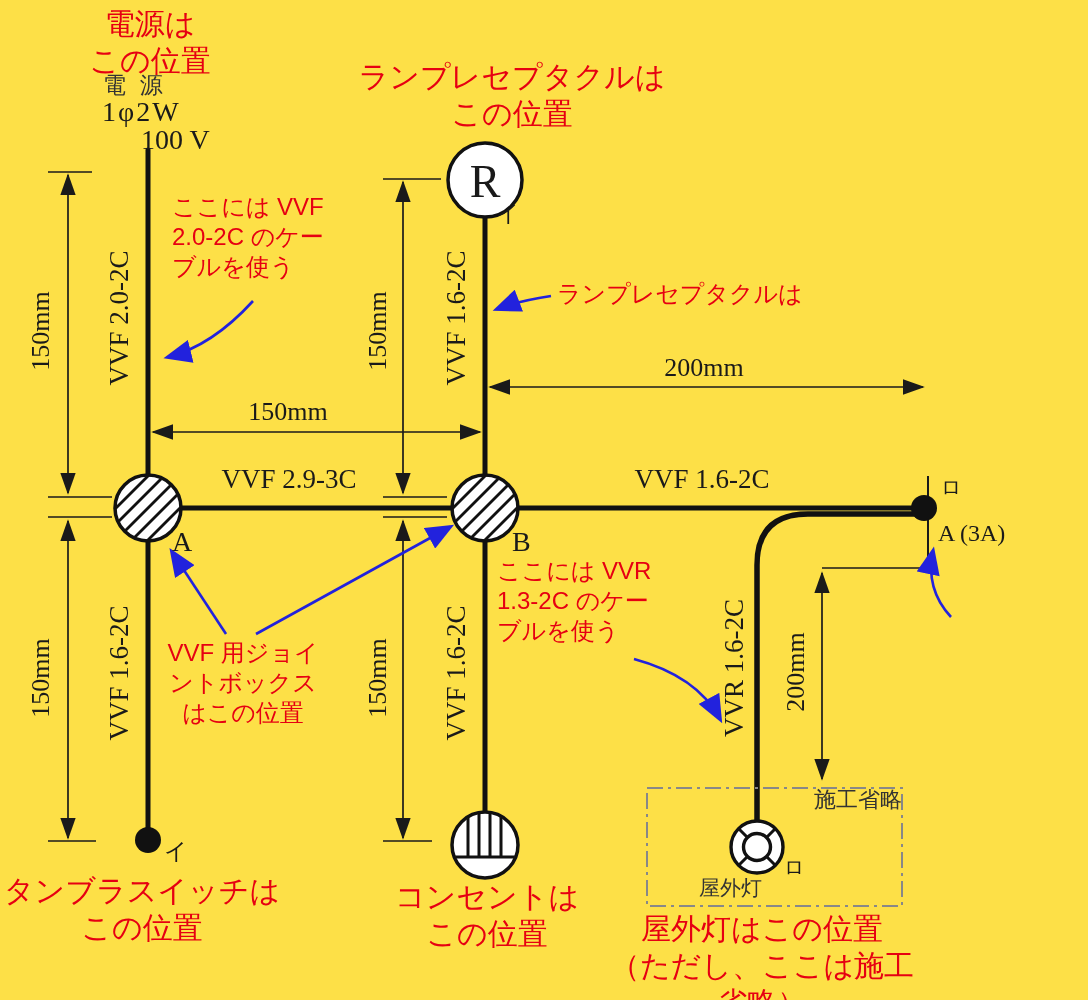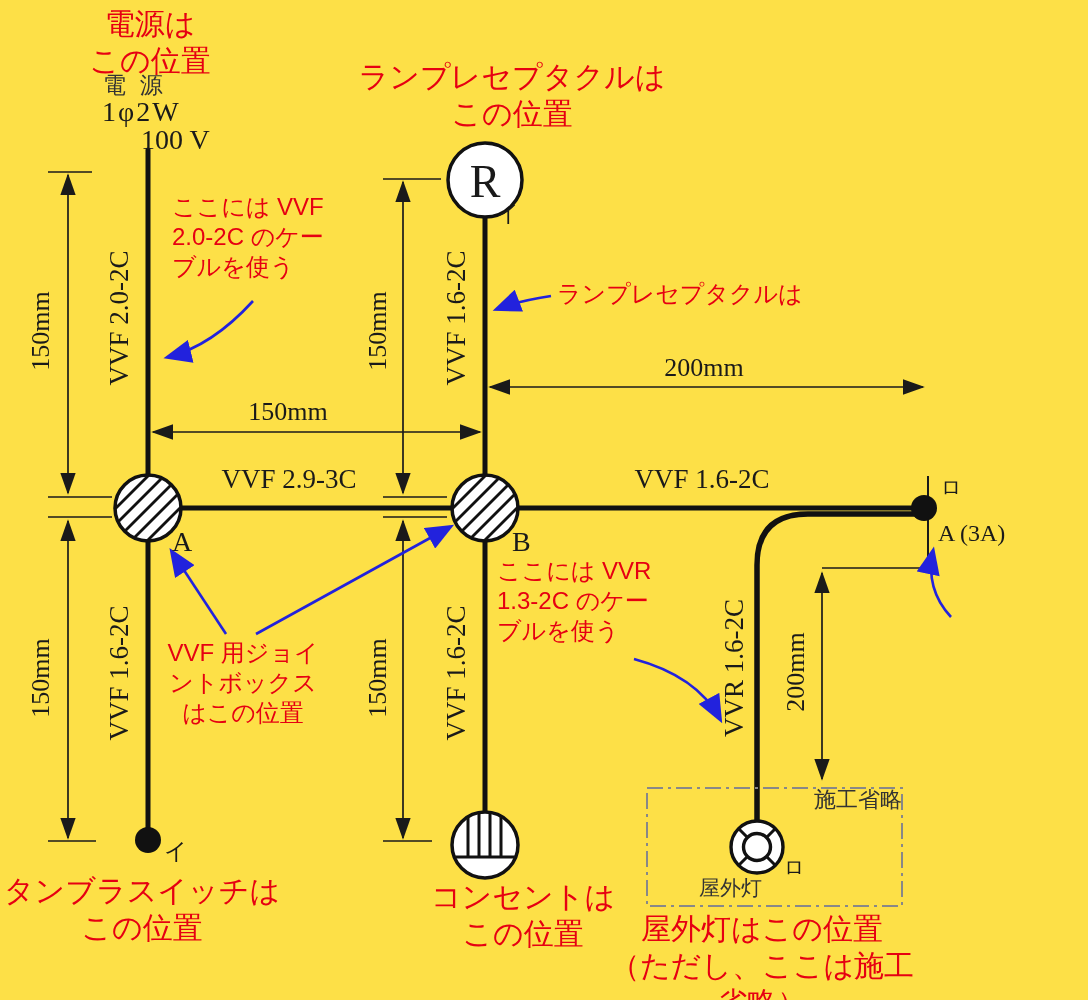--- a/index.html
+++ b/index.html
@@ -135,21 +135,21 @@
 ブルを使う</div>
   <div class="t note" style="left:557px; top:279px;">ランプレセプタクルは</div>
   <div class="t note ctr" style="left:243px; top:638px;">VVF 用ジョイ
 ントボックス
 はこの位置</div>
   <div class="t note" style="left:497px; top:556px;">ここには VVR
 1.3-2C のケー
 ブルを使う</div>
   <div class="t note ctr" style="left:142px; top:872px; font-size:30px;">タンブラスイッチは
 この位置</div>
-  <div class="t note ctr" style="left:487px; top:878px; font-size:30px;margin-left:36px;">コンセントは
+  <div class="t note ctr" style="left:487px; top:878px; font-size:30px;">コンセントは
 この位置</div>
   <div class="t note ctr" style="left:762px; top:910px; font-size:30px;">屋外灯はこの位置
 （ただし、ここは施工省略）</div>
 
   <div class="t ser" style="left:103px; top:70px;  font-size:23px; color:#333; letter-spacing:4px;">電 源</div>
   <div class="t ser" style="left:102px; top:96px;  font-size:28px; letter-spacing:2px;">1φ2W</div>
   <div class="t ser" style="left:102px; top:124px; font-size:28px;margin-left:39px;">100 V</div>
 
   <div class="t ser rot" style="left:119px; top:318px; font-size:27px;">VVF 2.0-2C</div>
   <div class="t ser rot" style="left:456px; top:318px; font-size:27px;">VVF 1.6-2C</div>

